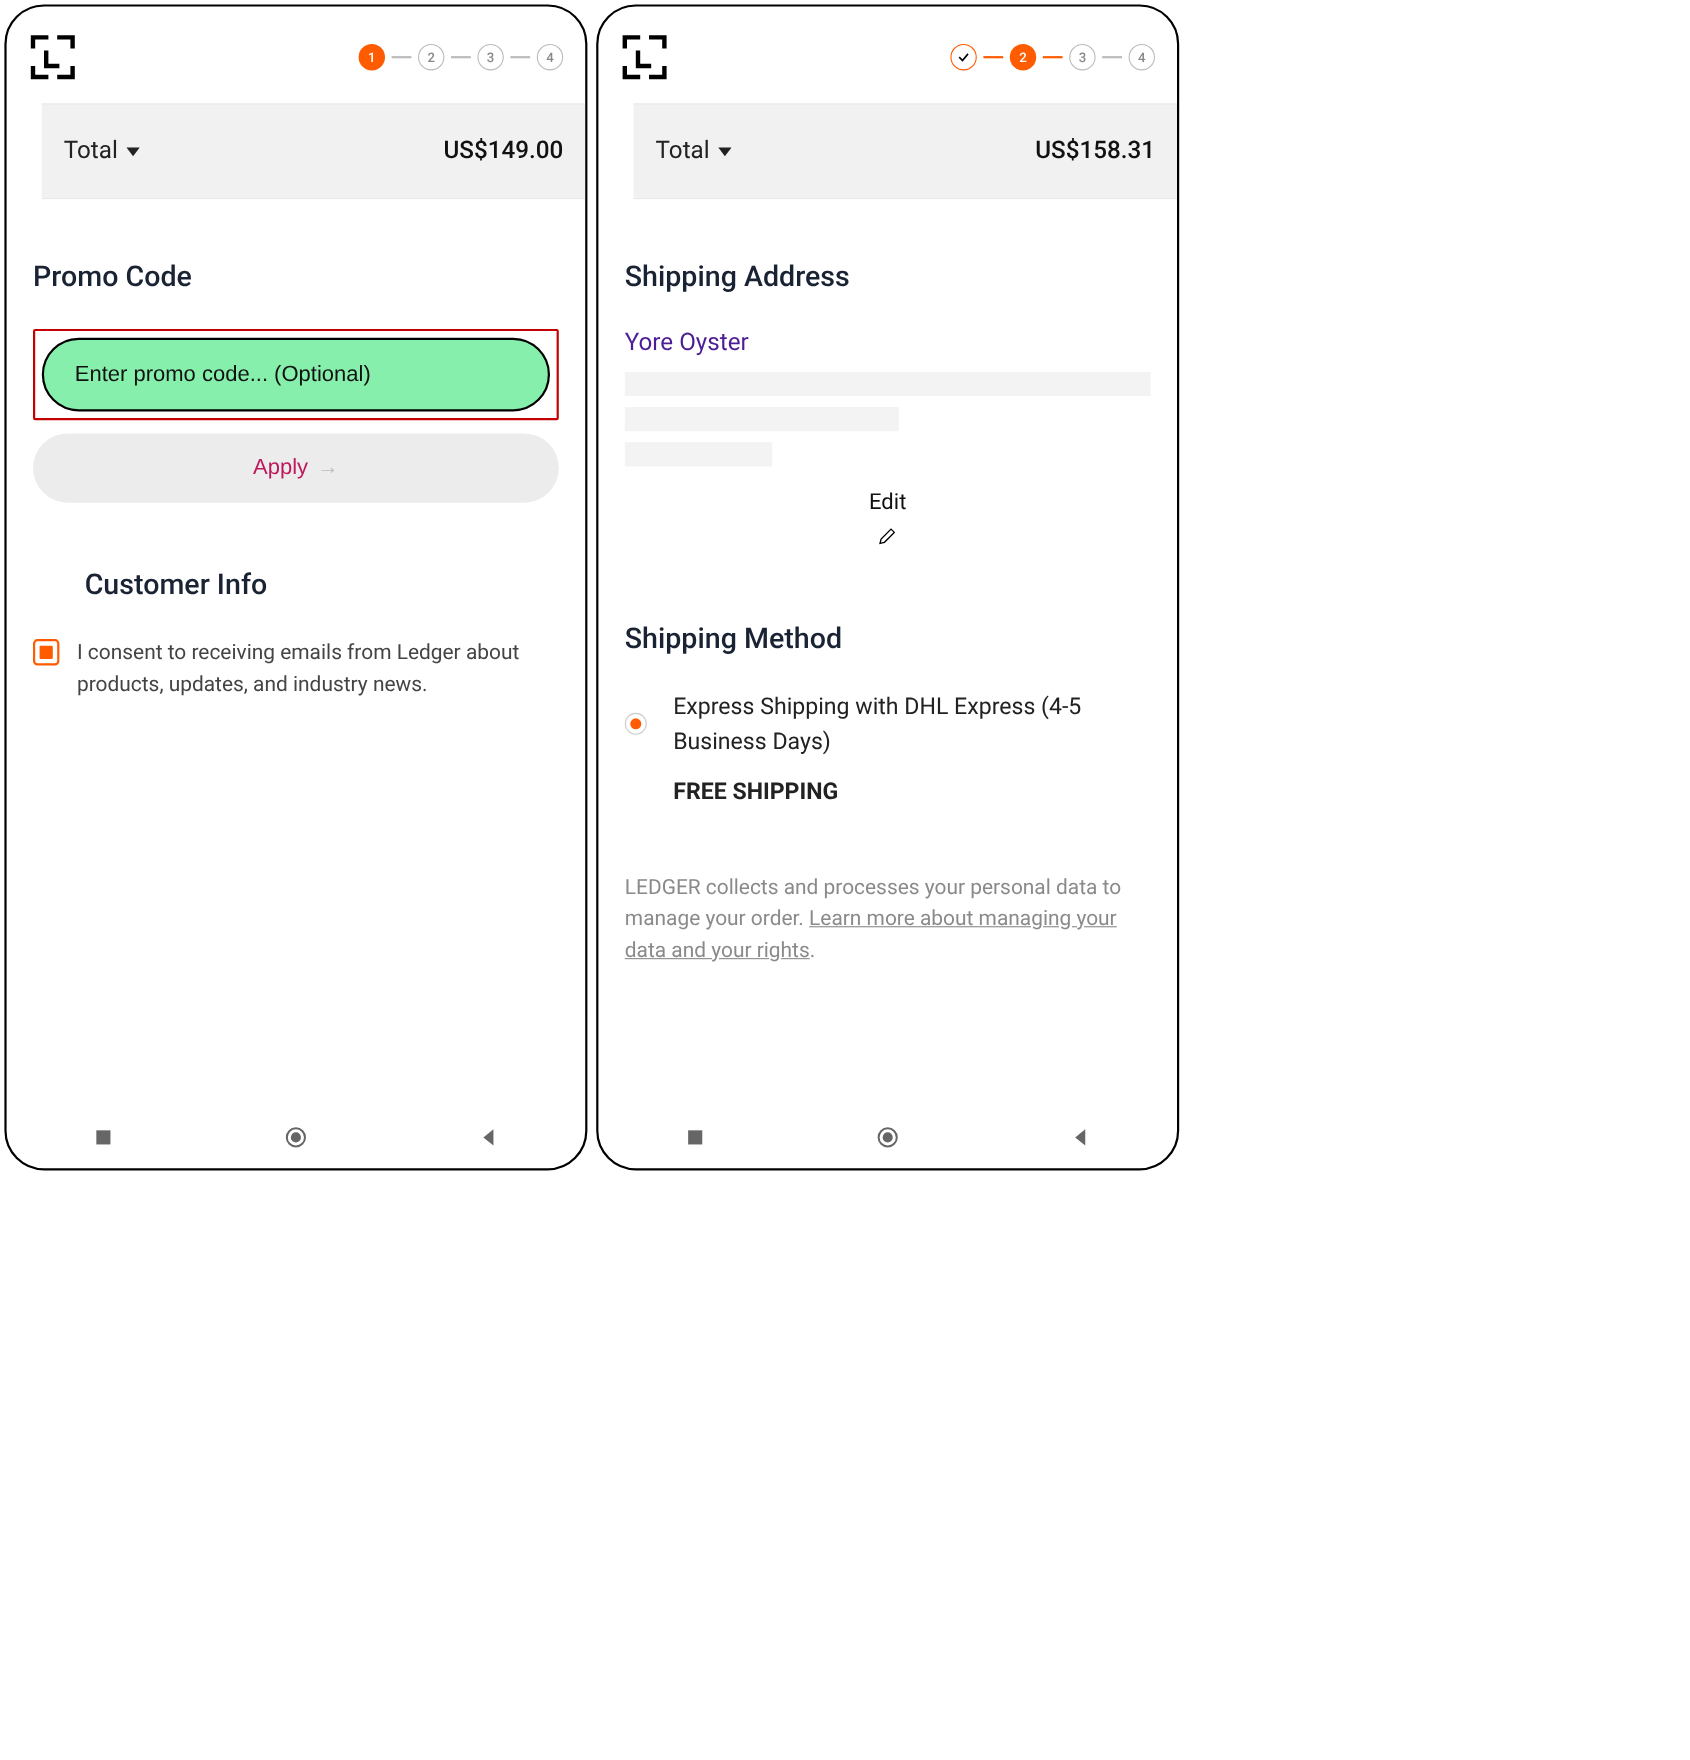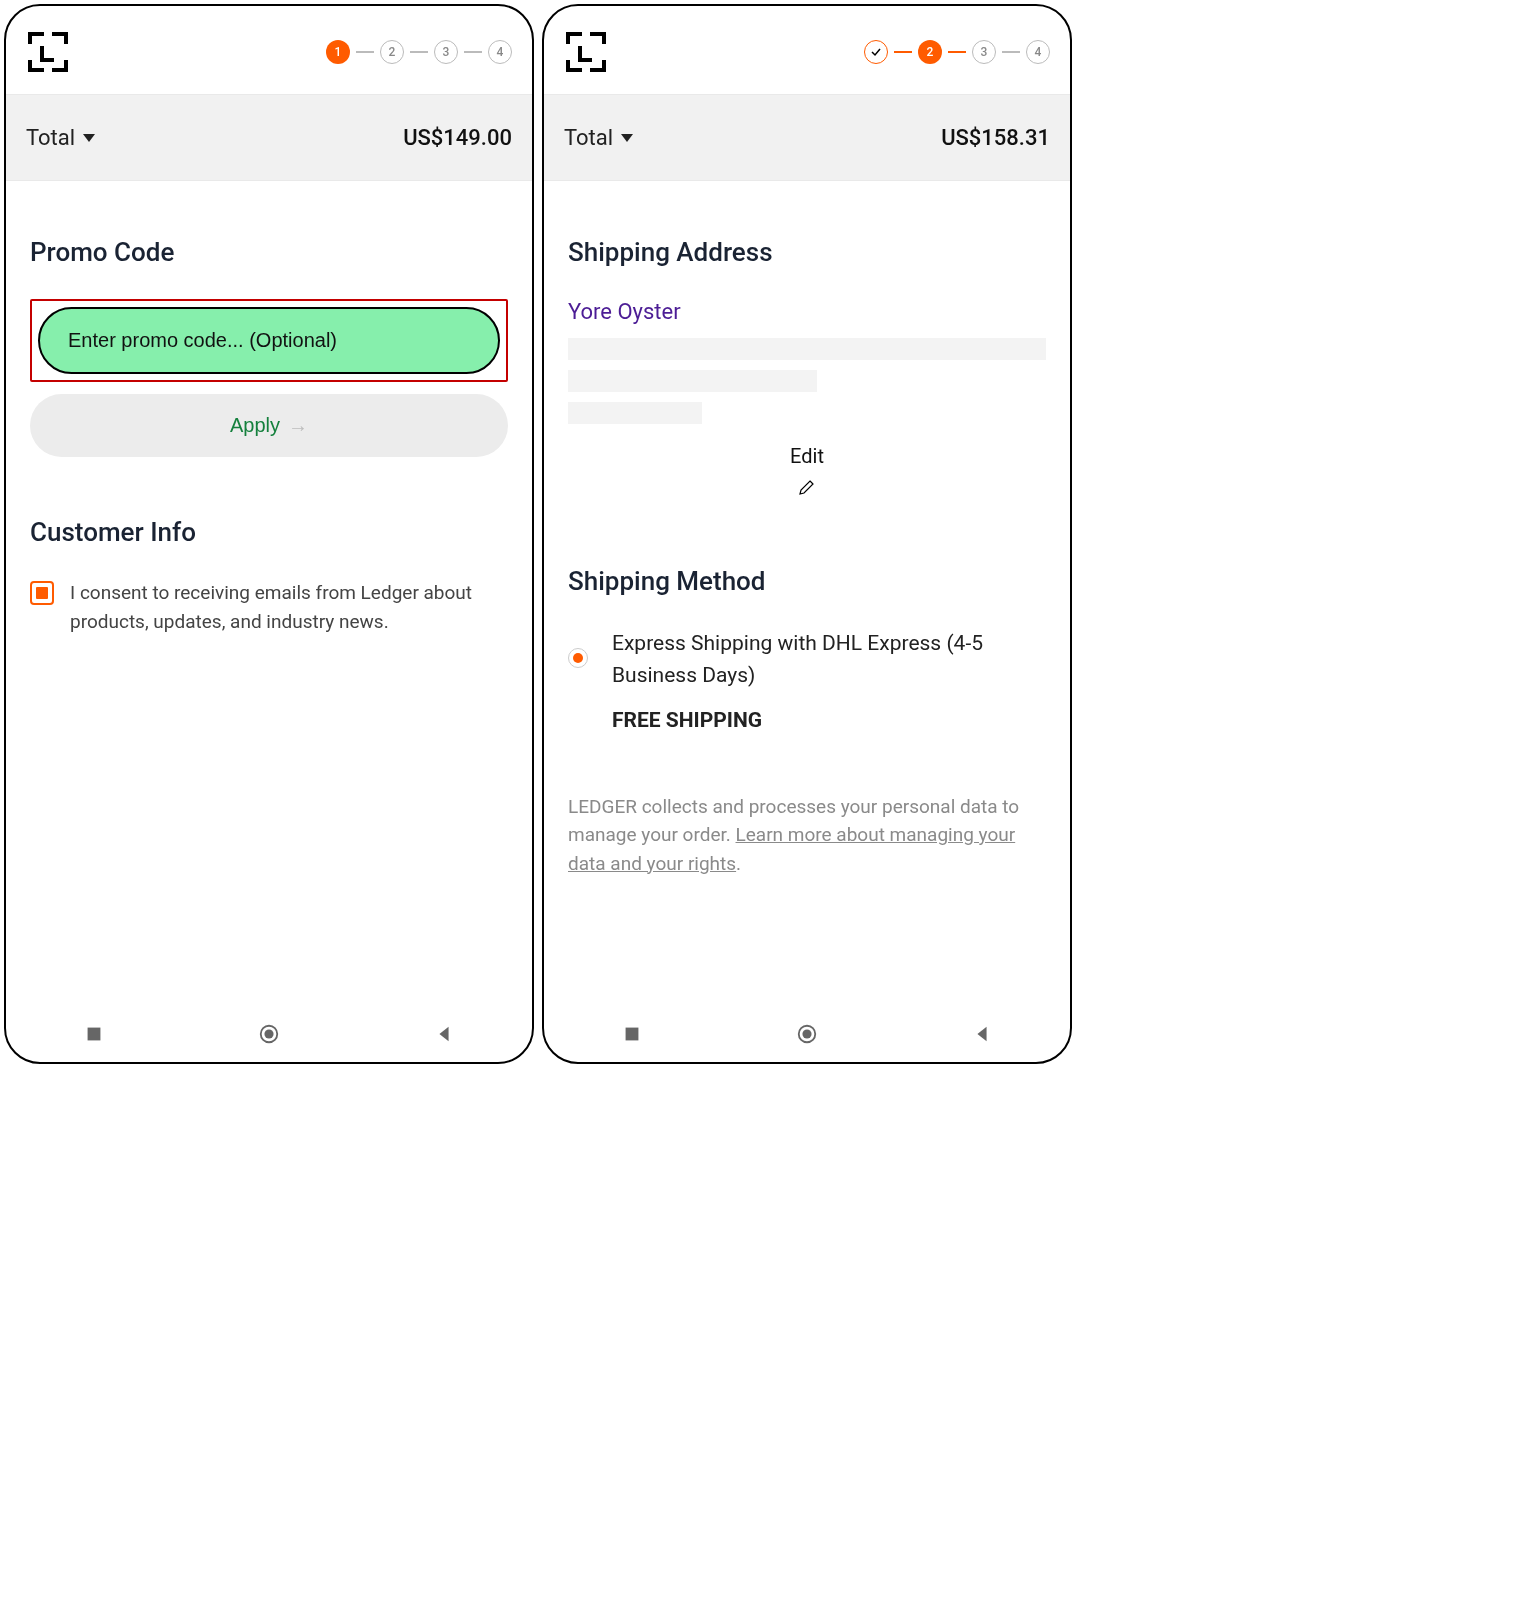--- a/index.html
+++ b/index.html
@@ -57,20 +57,21 @@
   .step-line { width: 18px; height: 1.5px; background: #bbb; }
   .step-line.orange { background: #ff5b00; }
   .total-bar {
     background: #f1f1f1;
     border-top: 1px solid #e9e9e9;
     border-bottom: 1px solid #e9e9e9;
     padding: 30px 20px;
     display: flex;
     justify-content: space-between;
     align-items: center;
+    margin-left: 32px;
   }
   .total-label {
     font-size: 22px;
     color: #222;
     display: flex;
     align-items: center;
     gap: 6px;
   }
   .chev-down {
     display:inline-block;
@@ -108,21 +109,21 @@
   }
   .pill-input::placeholder { color: #111; opacity:1;}
   .apply-btn {
     width: 100%;
     border: none;
     border-radius: 40px;
     padding: 20px;
     font-size: 20px;
     text-align: center;
     background: #ececec;
-    color: #15803d;
+    color: #be185d;
     margin-top: 4px;
     display:flex; align-items:center; justify-content:center; gap:8px;
   }
   .arrow-right::after{
     content:"→"; font-size:20px; color:#bdbdbd;
   }
   .email-input{
     width: 100%;
     border: 2px solid #000;
     border-radius: 40px;
@@ -208,21 +209,21 @@
   <div class="content">
     <div class="section-title">Promo Code</div>
     <div class="promo-highlight">
       <input class="pill-input" placeholder="Enter promo code... (Optional)" style="">
     </div>
     <button class="apply-btn">
       <span>Apply</span>
       <span class="arrow-right"></span>
     </button>
 
-    <div class="section-title" style="margin-top:60px;">Customer Info</div>
+    <div class="section-title" style="margin-top:60px;margin-left:47px;">Customer Info</div>
 
     <div class="checkbox-row">
       <div class="cbx checked"></div>
       <div class="cbx-label">I consent to receiving emails from Ledger about products, updates, and industry news.</div>
     </div>
 
   </div>
 
   <div class="navbar">
     <svg class="nav-icon" viewBox="0 0 24 24">

